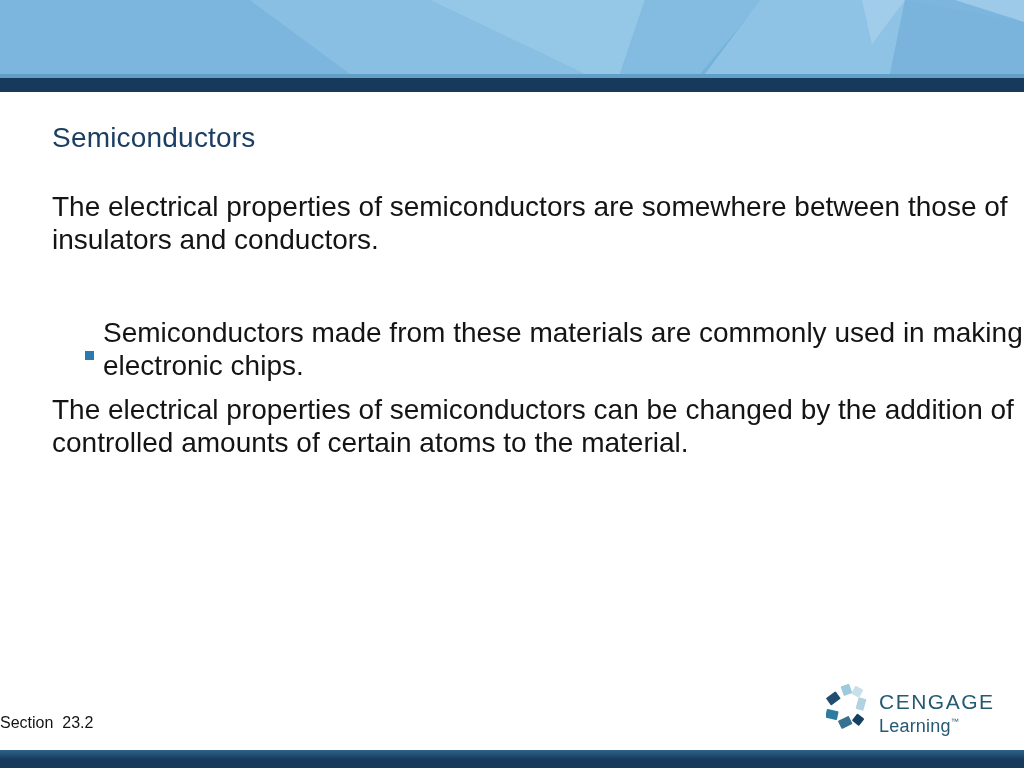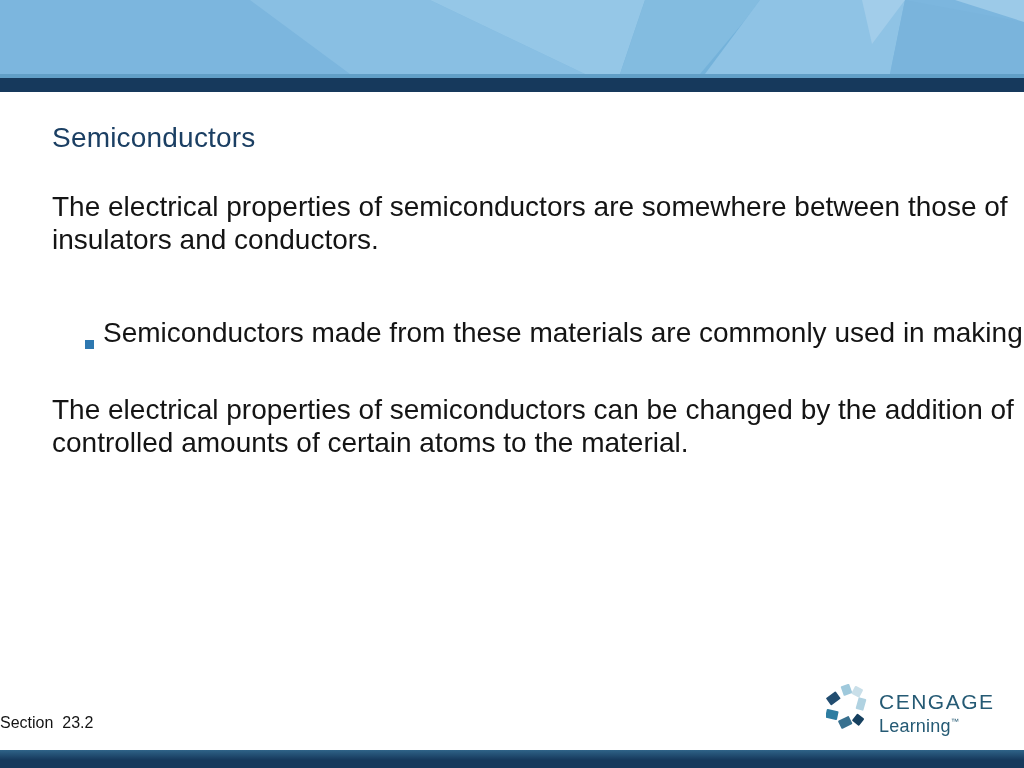--- a/index.html
+++ b/index.html
@@ -26,21 +26,21 @@
   }
 
   
   .block {
     position: absolute; left: 52px; right: 40px;
     font-size: 28px; line-height: 33px; color: #141414;
   }
   .block span { display: block; white-space: nowrap; }
   .p1 { top: 190px; }
   .p2 { top: 268px; }
-  .bullet-row { top: 316px; display: flex; align-items: flex-end; }
+  .bullet-row { top: 316px; display: flex; align-items: center; }
   .p3 { top: 393px; }
 
   .bullet-marker {
     flex: 0 0 auto;
     width: 9px; height: 9px;
     margin: 12px 9px 0 33px;
     background: #2e78b0;
   }
 
   
@@ -92,20 +92,21 @@
   <div class="block p1">
     <span>The electrical properties of semiconductors are somewhere between those of</span>
     <span>insulators and conductors.</span>
   </div>
 
 
   <div class="block bullet-row">
     <div class="bullet-marker"></div>
     <div>
       <span>Semiconductors made from these materials are commonly used in making</span>
+      <span>electronic chips.</span>
     </div>
   </div>
 
   <div class="block p3">
     <span>The electrical properties of semiconductors can be changed by the addition of</span>
     <span>controlled amounts of certain atoms to the material.</span>
   </div>
 
   <div class="footer">Section  23.2</div>
 

